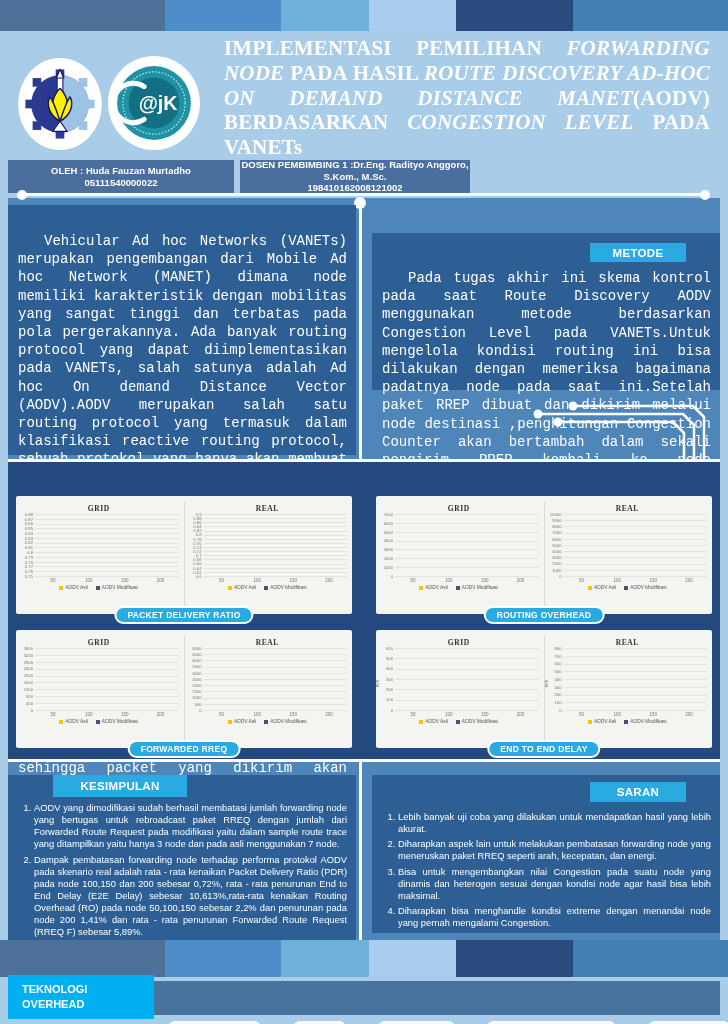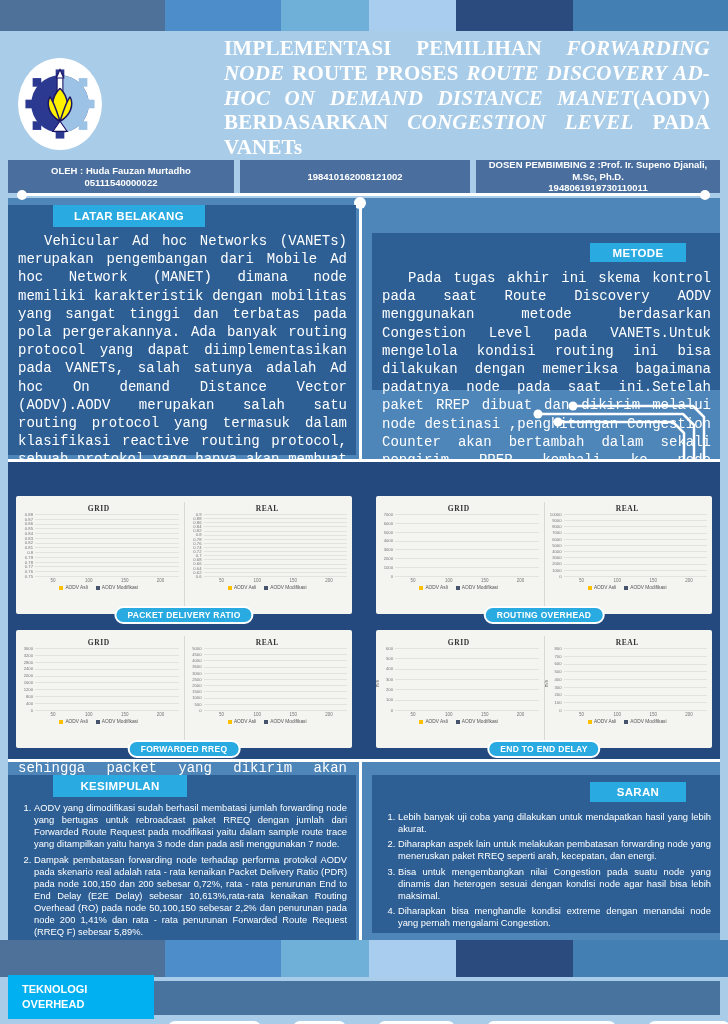--- a/index.html
+++ b/index.html
@@ -135,43 +135,48 @@
         </g>
         <rect x="46" y="8" width="8" height="40" fill="#fff" stroke="#1b1464" stroke-width="1.5"></rect>
         <polygon points="50,2 45,14 55,14" fill="#fff" stroke="#1b1464" stroke-width="1.5"></polygon>
         <path d="M50,28 C38,40 34,62 50,74 C66,62 62,40 50,28" fill="#fff200" stroke="#1b1464" stroke-width="2"></path>
         <path d="M36,40 C30,52 36,66 50,74 C46,62 42,48 36,40" fill="#fff200" stroke="#1b1464" stroke-width="2"></path>
         <path d="M64,40 C70,52 64,66 50,74 C54,62 58,48 64,40" fill="#fff200" stroke="#1b1464" stroke-width="2"></path>
         <polygon points="50,74 40,88 60,88" fill="#fff" stroke="#1b1464" stroke-width="1.5"></polygon>
       </g>
     </svg>
   </div>
-
-  <h1 class="poster-title"><span>IMPLEMENTASI PEMILIHAN </span><i>FORWARDING NODE</i><span> ROUTE PROSES </span><i>ROUTE DISCOVERY AD-HOC ON DEMAND DISTANCE MANET</i><span>(AODV) BERDASARKAN </span><i>CONGESTION LEVEL</i><span> PADA VANETs</span></h1>
+  <div class="logo-circle ajk-logo">
+    <svg width="82" height="84" viewBox="0 0 100 100">
+      <circle cx="50" cy="50" r="45" fill="#1f92a3"></circle>
+      <circle cx="50" cy="50" r="38" fill="none" stroke="#bfe5ea" stroke-width="1.5" stroke-dasharray="2 2"></circle>
+      <circle cx="50" cy="50" r="31" fill="#137084"></circle>
+      <path d="M38,30 a24,24 0 1 0 0,40" fill="none" stroke="#fff" stroke-width="6" stroke-linecap="round"></path>
+      <text x="55" y="59" text-anchor="middle" font-size="24" font-weight="bold" fill="#fff" font-family="Liberation Sans, sans-serif">@jK</text>
+    </svg>
+  </div>
+
+  <h1 class="poster-title"><span>IMPLEMENTASI PEMILIHAN </span><i>FORWARDING NODE</i><span> PADA HASIL </span><i>ROUTE DISCOVERY AD-HOC ON DEMAND DISTANCE MANET</i><span>(AODV) BERDASARKAN </span><i>CONGESTION LEVEL</i><span> PADA VANETs</span></h1>
 
   <div class="info-bar bar-author">
     <div>OLEH : Huda Fauzan Murtadho</div>
     <div>05111540000022</div>
   </div>
   <div class="info-bar bar-adv1">
+    <div>DOSEN PEMBIMBING 1 :Dr.Eng. Radityo Anggoro, S.Kom., M.Sc.</div>
     <div>198410162008121002</div>
-  </div>
-  <div class="info-bar bar-adv2">
-    <div>DOSEN PEMBIMBING 2 :Prof. Ir. Supeno Djanali, M.Sc, Ph.D.</div>
-    <div>1948061919730110011</div>
   </div>
 
   <div class="hline1"></div>
   <span class="dot" style="left:17px;top:190px;width:10px;height:10px;"></span>
   <span class="dot" style="left:700px;top:190px;width:10px;height:10px;"></span>
   <div class="vline v1"></div>
   <span class="dot" style="left:354px;top:197px;width:12px;height:12px;"></span>
 
   <section class="panel latar">
-    <div class="badge badge-latar">LATAR BELAKANG</div>
     <p>Vehicular Ad hoc Networks (VANETs) merupakan pengembangan dari Mobile Ad hoc Network (MANET) dimana node memiliki karakteristik dengan mobilitas yang sangat tinggi dan terbatas pada pola pergerakannya. Ada banyak routing protocol yang dapat diimplementasikan pada VANETs, salah satunya adalah Ad hoc On demand Distance Vector (AODV).AODV merupakan salah satu routing protocol yang termasuk dalam klasifikasi reactive routing protocol, sebuah protokol yang hanya akan membuat rute ketika node sumber membutuhkannya. AODV memiliki dua fase, yaitu route discovery dan route maintenance. Route discovery digunakan untuk meminta dan meneruskan informasi rute yang terdiri dari proses pengiriman Route Request (RREQ) dan Route Reply (RREP).Dalam lingkungan VANETs yang dinamis dan menggunakan routing protocol AODV, pencarian rute merupakan suatu mekanisme yang penting. Salah satu cara yang dapat dilakukan adalah dengan memilih rute untuk menghindari terjadinya penurunan kinerja karena Congestion yang padat mengakibatkan adanya Congestion packet yang tinggi sehingga packet yang dikirim akan berkurang.</p>
   </section>
 
   <section class="panel metode">
     <div class="badge badge-metode">METODE</div>
     <p>Pada tugas akhir ini skema kontrol pada saat Route Discovery AODV menggunakan metode berdasarkan Congestion Level pada VANETs.Untuk mengelola kondisi routing ini bisa dilakukan dengan memeriksa bagaimana padatnya node pada saat ini.Setelah paket RREP dibuat dan dikirim melalui node destinasi ,penghitungan Congestion Counter akan bertambah dalam sekali pengirim RREP kembali ke node sumber.Dan ketika Congestion Counter sudah mencapai threshold maka RREQ tidak akan melewati node yang sudah memiliki Congestion Counter yang padat.Lalu RREQ akan mencari jalur yang lain untuk mencapai node destinasi.</p>
   </section>
 
   <svg class="circuit" width="288" height="66" viewBox="0 0 288 66">
     <g stroke="#fff" stroke-width="2.5" fill="none" stroke-linejoin="round">

